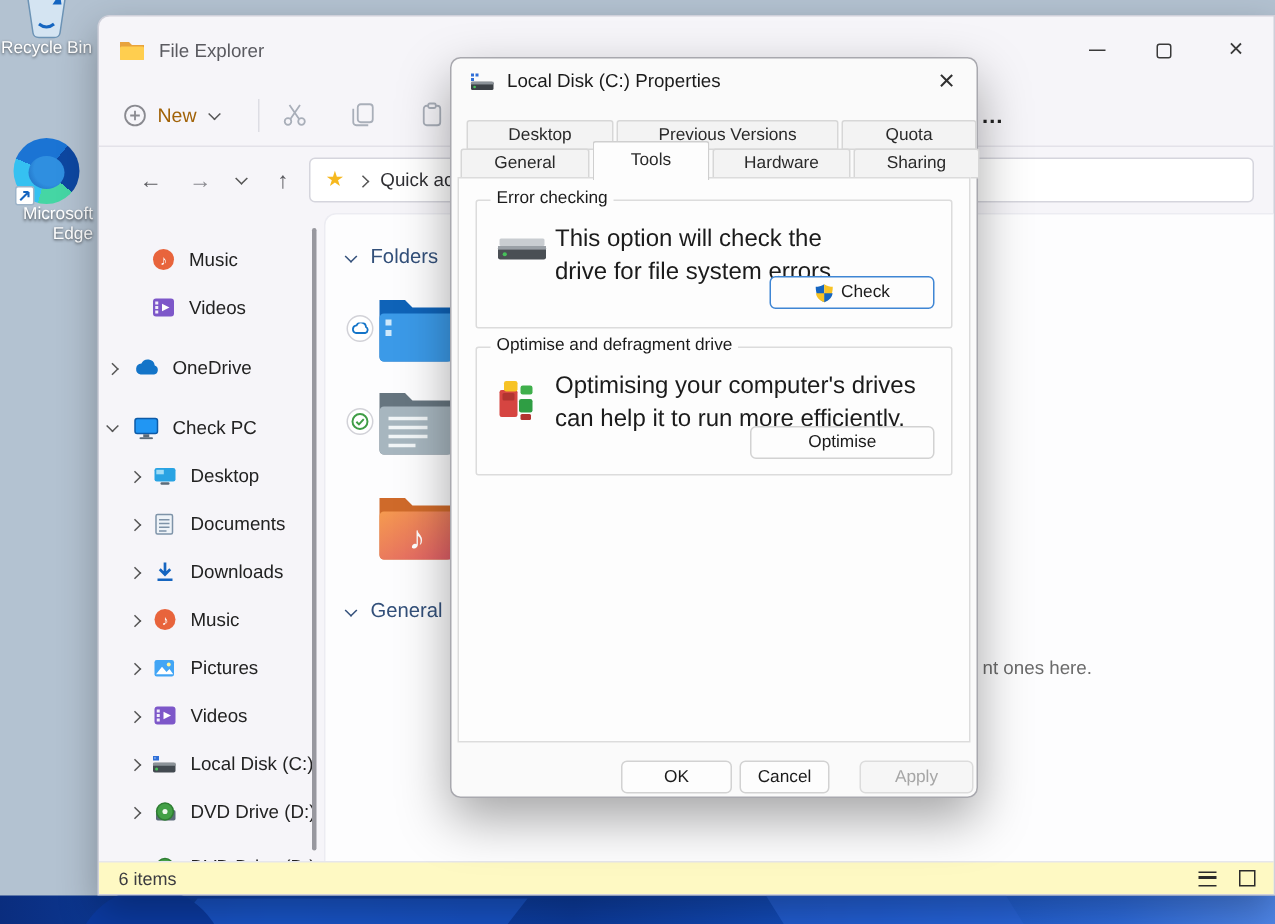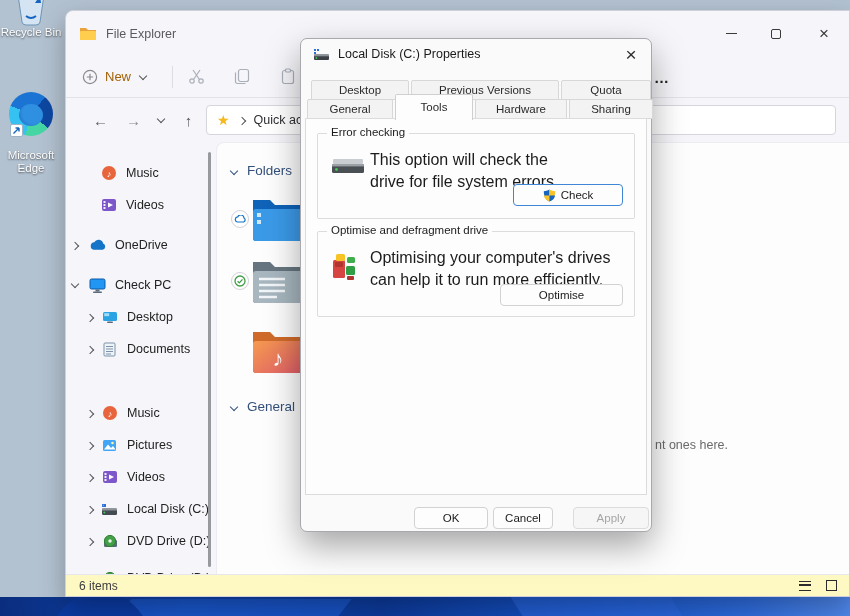--- a/index.html
+++ b/index.html
@@ -144,21 +144,21 @@
   </div>
 
   <div class="dicon di-edge">
     <div class="edge-ball">
       <span class="shortcut-badge">
         <svg width="9" height="9" viewBox="0 0 9 9">
             <path d="M1.5 7.5 L7 2 M7 2 H3.5 M7 2 V5.5" stroke="#1565c0" stroke-width="1.4" fill="none"></path>
           </svg>
       </span>
     </div>
-    <div class="dlabel" style="margin-top:13px;">Microsoft Edge</div>
+    <div class="dlabel" style="margin-top:1px;text-align:right;">Microsoft Edge</div>
   </div>
 
   <div class="win">
 
     <div class="titlebar">
       <div class="apptab">
         <svg width="18" height="15" viewBox="0 0 18 15">
           <path d="M1 2 h6 l2 2 h8 v9 a1 1 0 0 1 -1 1 h-14 a1 1 0 0 1 -1 -1 Z" fill="#e8a33d"></path>
           <rect x="1" y="5" width="16" height="9" rx="1" fill="#ffce4f"></rect>
         </svg>
@@ -286,20 +286,30 @@
           <span class="chev"></span>
           <span class="sic">
             <svg width="13" height="15" viewBox="0 0 13 15">
                 <rect x="1" y="1" width="11" height="13" rx="1" fill="#eef3f8" stroke="#7e93a8" stroke-width="1"></rect>
                 <path d="M3 4.5 h7 M3 7 h7 M3 9.5 h7 M3 12 h5" stroke="#7e93a8" stroke-width="1"></path>
               </svg>
           </span>
           <span class="slabel">Documents</span>
         </div>
 
+        <div class="srow child" style="top:226px">
+          <span class="chev"></span>
+          <span class="sic">
+            <svg width="14" height="15" viewBox="0 0 14 15">
+                <path d="M7 1 V8 M3.5 5.5 L7 9 L10.5 5.5" stroke="#1565c0" stroke-width="1.8" fill="none"></path>
+                <path d="M2 12.5 H12" stroke="#1565c0" stroke-width="1.8"></path>
+              </svg>
+          </span>
+          <span class="slabel">Downloads</span>
+        </div>
 
         <div class="srow child" style="top:258px">
           <span class="chev"></span>
           <span class="sic">
             <svg width="16" height="16" viewBox="0 0 16 16">
                 <circle cx="8" cy="8" r="7" fill="#e8643c"></circle>
                 <text x="8" y="11.5" text-anchor="middle" font-size="9" fill="#fff">♪</text>
               </svg>
           </span>
           <span class="slabel">Music</span>

